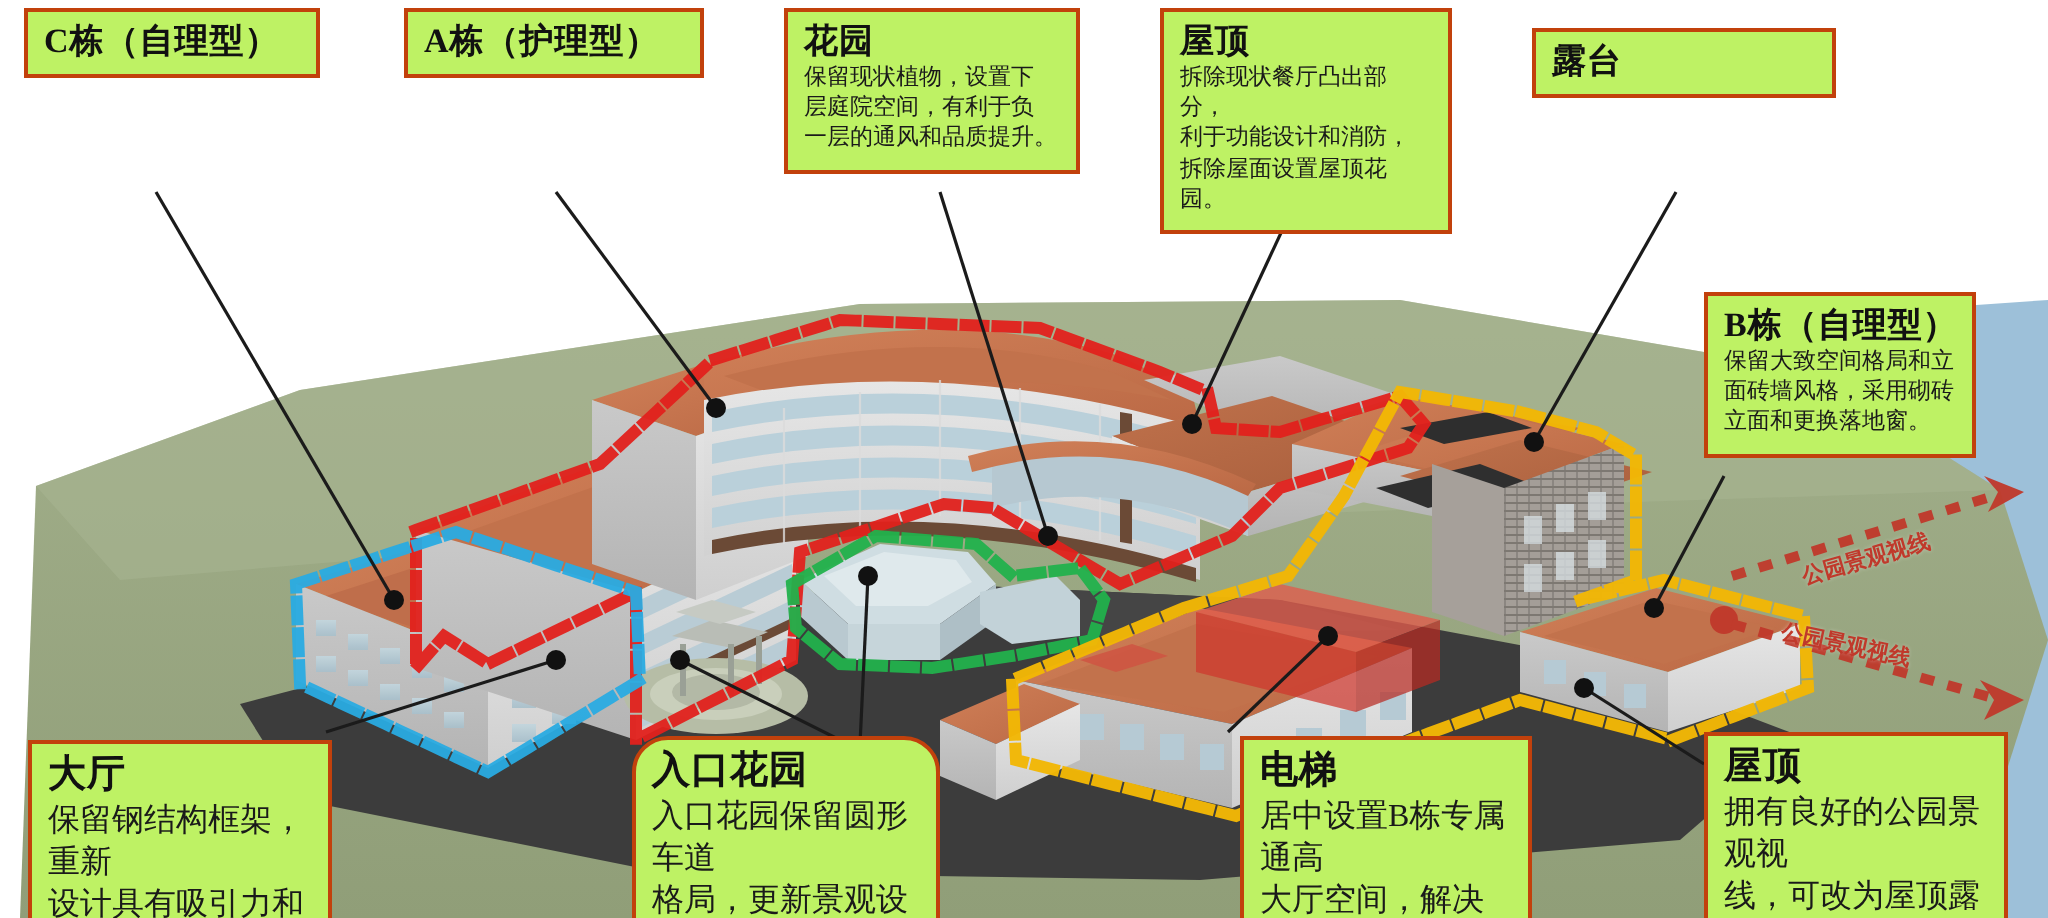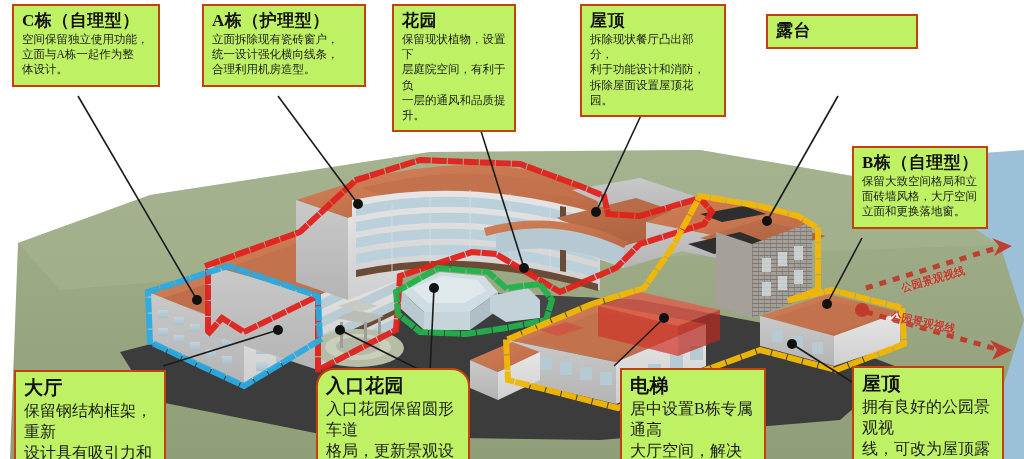--- a/index.html
+++ b/index.html
@@ -325,54 +325,48 @@
       <circle cx="278" cy="330" r="5"></circle>
       <circle cx="340" cy="330" r="5"></circle>
       <circle cx="434" cy="288" r="5"></circle>
       <circle cx="664" cy="318" r="5"></circle>
       <circle cx="792" cy="344" r="5"></circle>
     </g>
   </svg>
 
   <div class="callout c-md" style="left:12px;top:4px;width:148px;">
     <div class="ttl">C栋（自理型）</div>
-    <div class="body">空间保留独立使用功能，
-立面与A栋一起作为整
-体设计。</div>
-  </div>
-
-  <div class="callout c-md" style="left:202px;top:4px;width:164px;">
+  </div>
+
+  <div class="callout c-md" style="left:202px;top:4px;width:150px;">
     <div class="ttl">A栋（护理型）</div>
-    <div class="body">立面拆除现有瓷砖窗户，
-统一设计强化横向线条，
-合理利用机房造型。</div>
-  </div>
-
-  <div class="callout c-md" style="left:392px;top:4px;width:124px;">
+  </div>
+
+  <div class="callout c-md" style="left:392px;top:4px;width:148px;">
     <div class="ttl">花园</div>
     <div class="body">保留现状植物，设置下
 层庭院空间，有利于负
 一层的通风和品质提升。</div>
   </div>
 
   <div class="callout c-md" style="left:580px;top:4px;width:146px;">
     <div class="ttl">屋顶</div>
     <div class="body">拆除现状餐厅凸出部分，
 利于功能设计和消防，
 拆除屋面设置屋顶花园。</div>
   </div>
 
   <div class="callout c-md" style="left:766px;top:4px;width:152px;margin-top:10px;">
     <div class="ttl">露台</div>
   </div>
 
   <div class="callout c-md" style="left:852px;top:146px;width:136px;">
     <div class="ttl">B栋（自理型）</div>
     <div class="body">保留大致空间格局和立
-面砖墙风格，大厅空间
+面砖墙风格，采用砌砖
 立面和更换落地窗。</div>
   </div>
 
   <div class="callout c-lg" style="left:14px;top:370px;width:152px;">
     <div class="ttl">大厅</div>
     <div class="body">保留钢结构框架，重新
 设计具有吸引力和地标
 感的入口大厅空间</div>
   </div>
 

